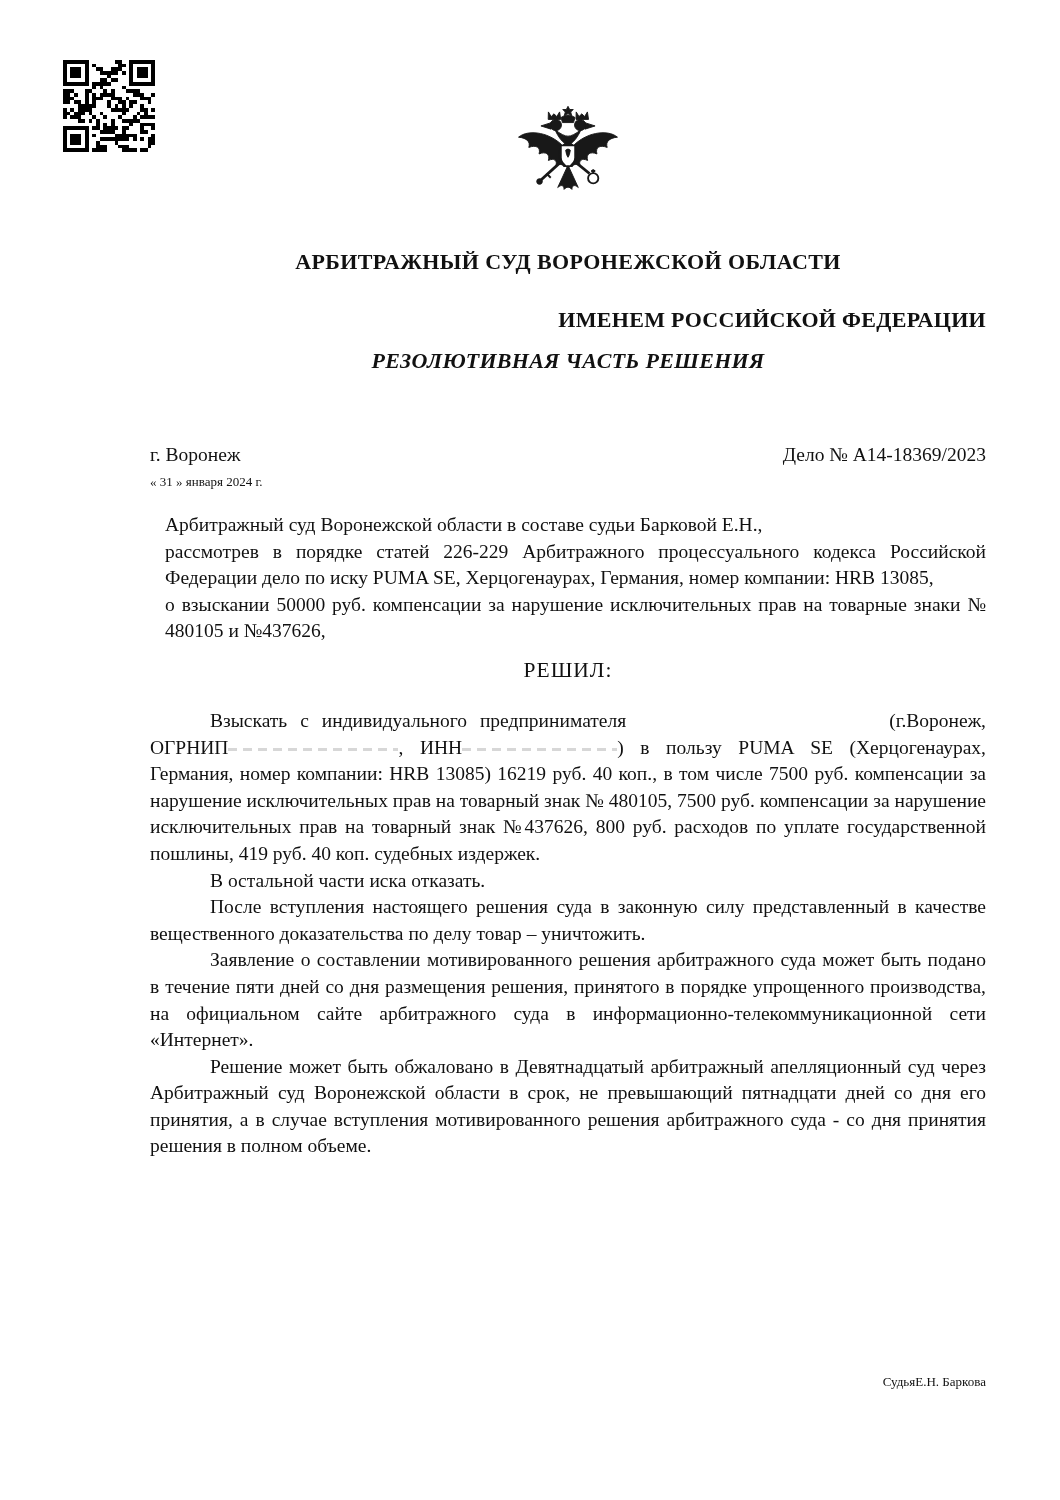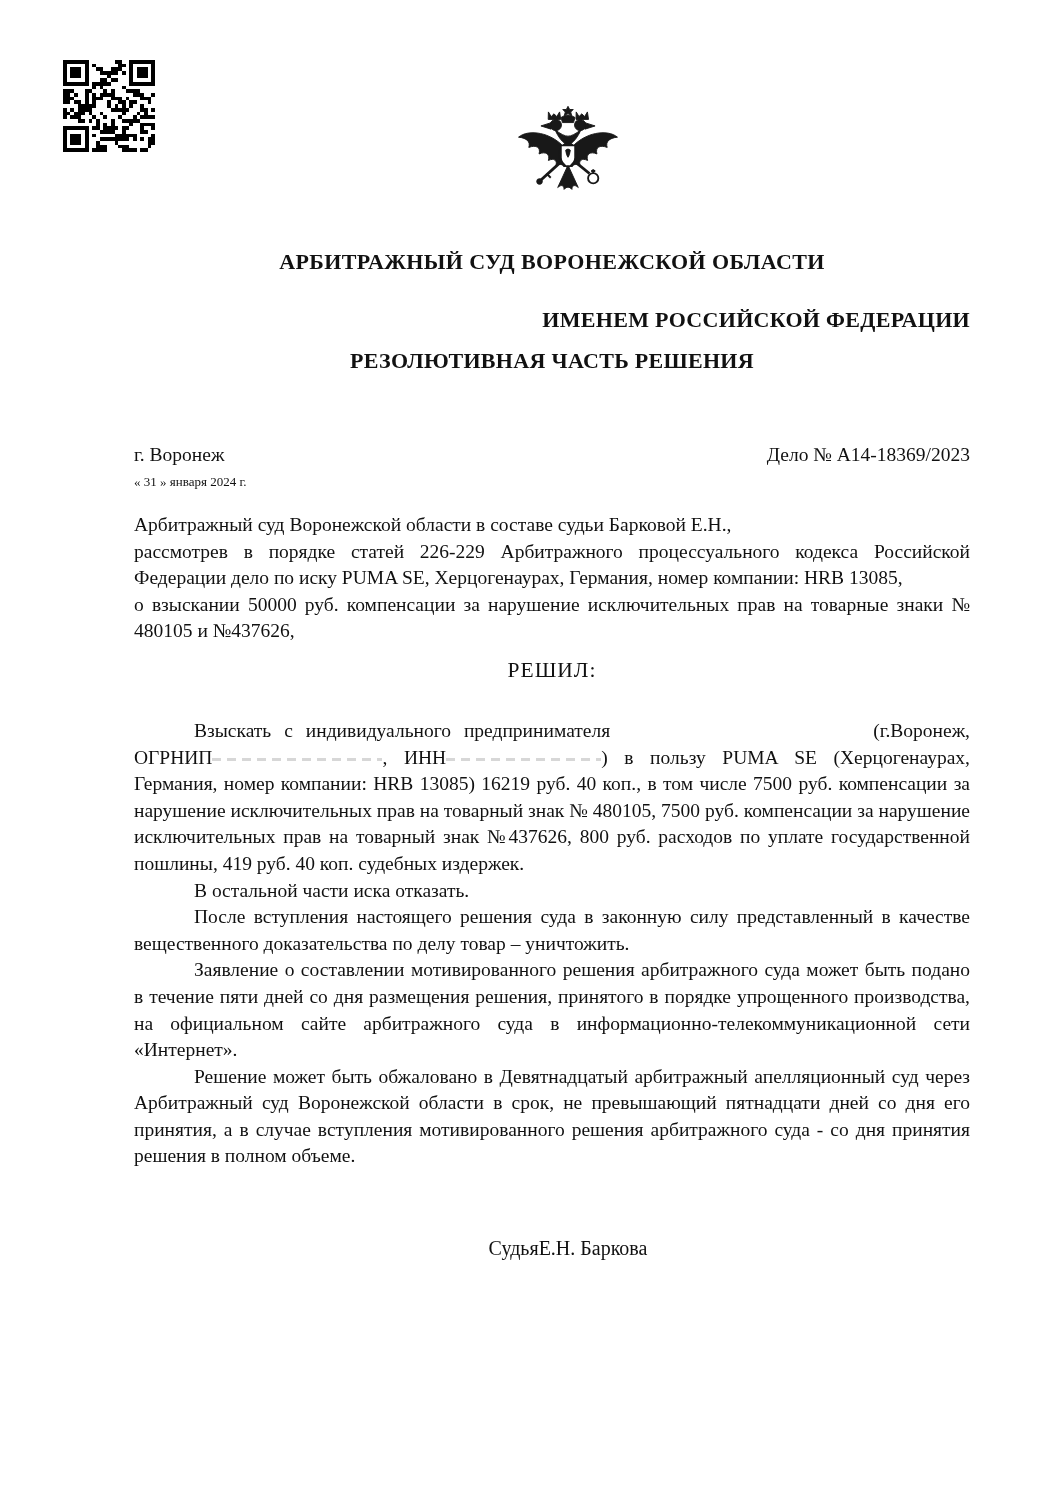--- a/index.html
+++ b/index.html
@@ -23,21 +23,21 @@
   }
   .emblem {
     position: absolute;
     left: 512px;
     top: 102px;
     width: 112px;
     height: 130px;
   }
   .content {
     position: absolute;
-    left: 134px;
+    left: 150px;
     top: 250px;
     width: 836px;
   }
   .h1 {
     text-align: center;
     font-weight: bold;
     font-size: 22px;
     letter-spacing: 0.4px;
     line-height: 24px;
   }
@@ -49,33 +49,34 @@
     margin-top: 34px;
     line-height: 24px;
   }
   .h3 {
     text-align: center;
     font-weight: bold;
     font-size: 22px;
     letter-spacing: 0.3px;
     margin-top: 17px;
     line-height: 24px;
+    font-style: italic;
   }
   .case-row {
     display: flex;
     justify-content: space-between;
     margin-top: 68px;
     font-size: 19.5px;
     line-height: 27px;
   }
   .date-row {
     font-size: 13px;
     line-height: 27px;
   }
-  .intro { margin-top: 17px; }
+  .intro { margin-top: 17px; margin-left: 15px; }
   .para {
     font-size: 19.5px;
     line-height: 26.6px;
     text-align: justify;
     text-align-last: left;
   }
   .para.indent { text-indent: 60px; }
   .redacted {
     display: inline-block;
     height: 4px;
@@ -83,31 +84,31 @@
   }
   .redacted.ghost {
     background: repeating-linear-gradient(90deg, #d7d7d7 0 9px, transparent 9px 15px);
     height: 3px;
   }
   .reshil {
     text-align: center;
     font-size: 21.5px;
     letter-spacing: 1px;
     margin-top: 12px;
-    margin-bottom: 34px;
+    margin-bottom: 24px;
     line-height: 27px;
   }
   .signature {
     position: absolute;
     left: 150px;
     width: 836px;
-    top: 1235px;
+    top: 1368px;
     display: flex;
-    justify-content: center;
-    font-size: 20px;
+    justify-content: flex-end;
+    font-size: 13px;
     line-height: 27px;
   }
   svg { display: block; }
 </style>
 </head>
 <body>
 
 <div class="page">
 
   <div class="qr">

